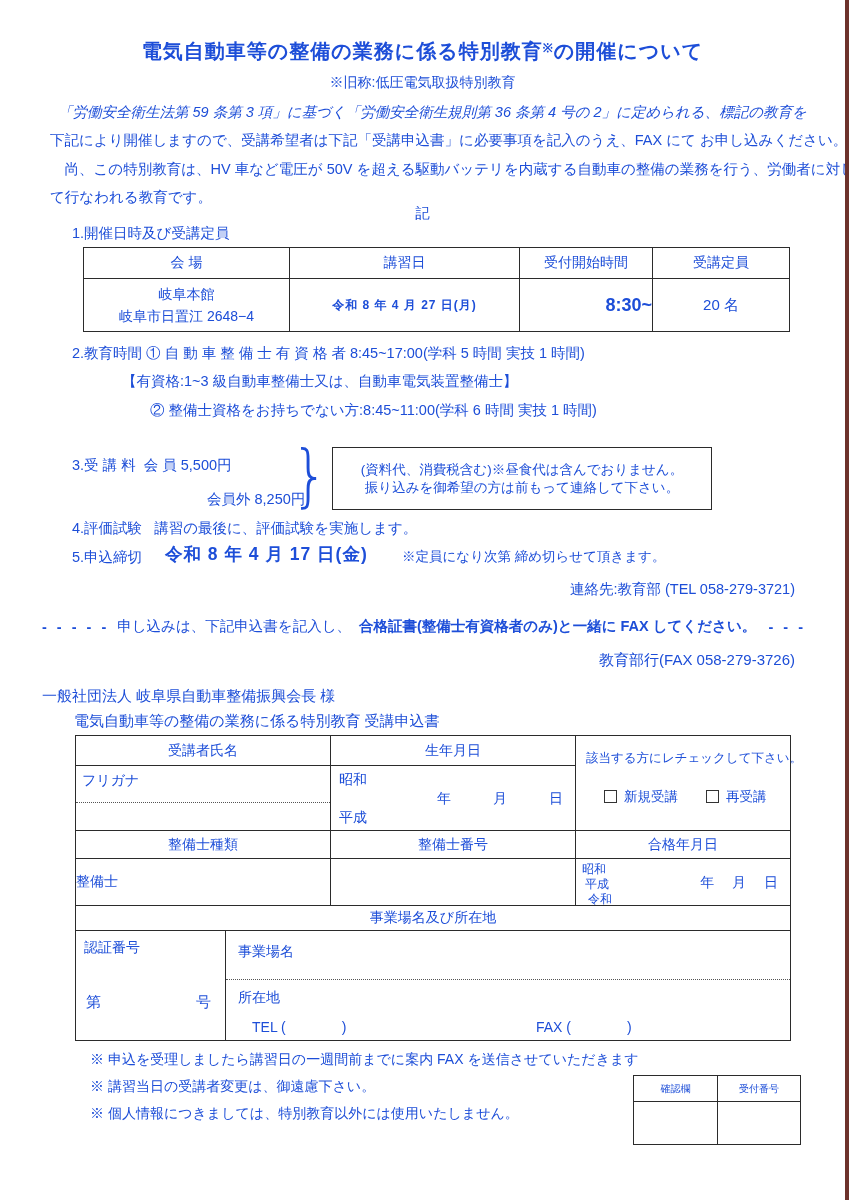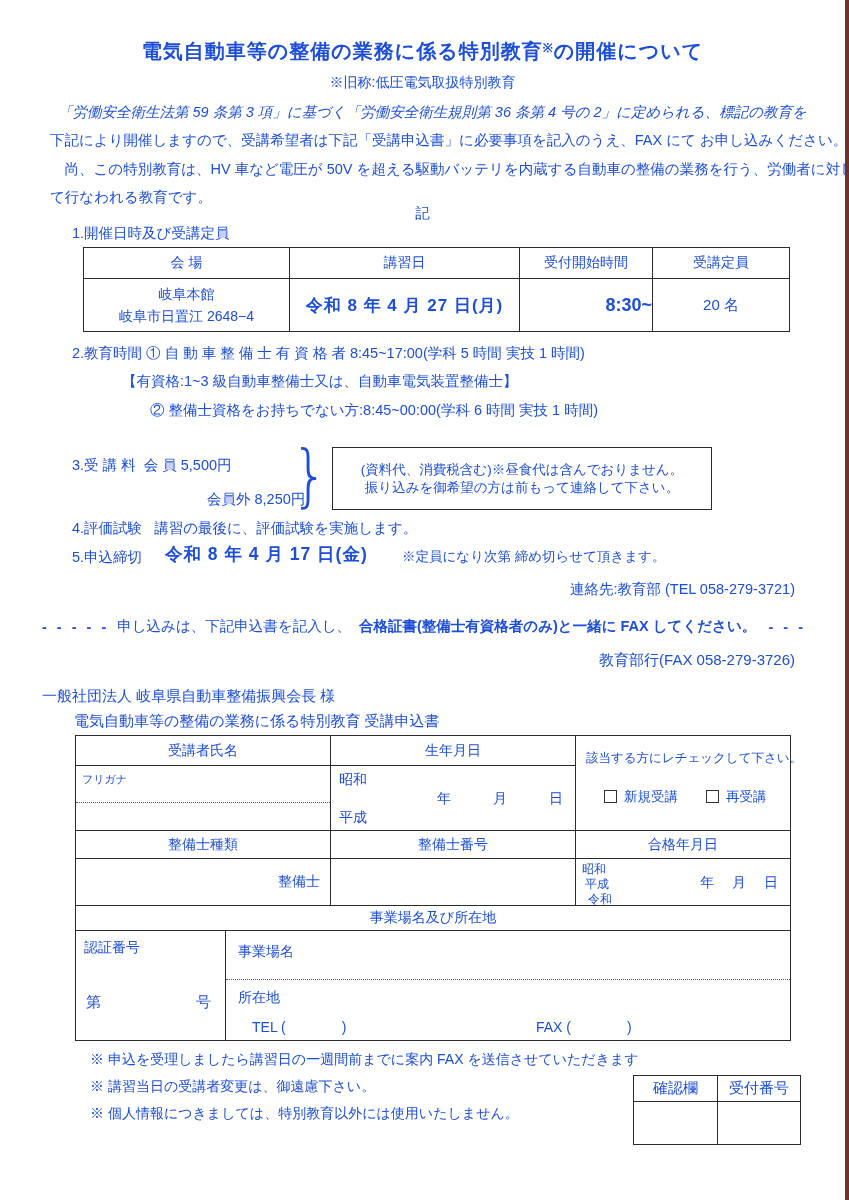--- a/index.html
+++ b/index.html
@@ -18,21 +18,21 @@
 
   table { border-collapse:collapse; position:absolute; table-layout:fixed; }
   th, td { border:1.5px solid #2b2b2b; font-weight:normal; padding:0; vertical-align:middle; }
   th { text-align:center; font-size:14px; }
 
   
   .sched { left:83px; top:247px; }
   .sched .hrow { height:31px; }
   .sched .brow { height:53px; }
   .venue { text-align:center; font-size:14px; line-height:1.6; }
-  .bigdate { text-align:center; font-size:17px; font-weight:bold; letter-spacing:1px; }
+  .bigdate { text-align:center; font-size:12px; font-weight:bold; letter-spacing:1px; }
   .bigtime { text-align:right; font-size:18px; font-weight:bold; }
   .cap { text-align:center; font-size:15px; }
 
   
   .feebox {
     position:absolute; left:332px; top:447px; width:380px; height:63px;
     border:1.5px solid #2b2b2b; text-align:center; font-size:13.5px;
     display:flex; flex-direction:column; justify-content:center; gap:0;
   }
   .brace { position:absolute; left:288px; top:436px; font-size:68px; font-weight:200;
@@ -42,30 +42,30 @@
   .faxline { position:absolute; left:42px; top:617px; width:764px; display:flex; align-items:center; gap:8px; font-size:14.5px; white-space:pre; }
   .dashes { letter-spacing:3px; font-weight:bold; }
   .faxline .right { margin-left:auto; }
 
   
   .appform { left:75px; top:735px; }
   .appform td, .appform th { position:relative; font-size:14px; }
   .r1 { height:30px; } .r2 { height:65px; } .r3 { height:28px; }
   .r4 { height:47px; } .r5 { height:25px; } .r6 { height:110px; }
   .cellabs { position:absolute; white-space:pre; }
-  .small { font-size:11px;font-family:Liberation Serif, serif; }
+  .small { font-size:14px;font-family:Liberation Serif, serif; }
   .era { font-size:12px; }
   .dotline { position:absolute; border-bottom:1.5px dotted #555; }
   .ckbox { display:inline-block; width:13px; height:13px; border:1.5px solid #333; vertical-align:-2px; margin-right:7px; }
-  .mechcell { text-align:right; padding-right:10px; font-size:15px; }
+  .mechcell { padding-right:10px; font-size:15px; }
   .bizhdr { text-align:center; font-size:14px; }
 
   
   .confirm { left:633px; top:1075px; }
-  .confirm th { height:26px; font-size:15px; }
+  .confirm th { height:26px; font-size:10px; }
   .confirm td { height:43px; }
 </style>
 </head>
 <body>
 
 <div class="page">
 
   <div class="t center title" style="top:38px;"><span>電気自動車等の整備の業務に係る特別教育</span><span class="sup">※</span><span>の開催について</span></div>
   <div class="t center" style="top:73px; font-size:14px;">※旧称:低圧電気取扱特別教育</div>
 
@@ -97,21 +97,21 @@
           </td>
       <td class="bigdate">令和 8 年 4 月 27 日(月)</td>
       <td class="bigtime">8:30~</td>
       <td class="cap">20 名</td>
     </tr>
   </tbody>
     </table>
 
   <div class="t" style="left:72px; top:344px;">2.教育時間 ① 自 動 車 整 備 士 有 資 格 者 8:45~17:00(学科 5 時間 実技 1 時間)</div>
   <div class="t" style="left:122px; top:372px;">【有資格:1~3 級自動車整備士又は、自動車電気装置整備士】</div>
-  <div class="t" style="left:150px; top:401px;">② 整備士資格をお持ちでない方:8:45~00:00(学科 6 時間 実技 1 時間)</div>
+  <div class="t" style="left:150px; top:401px;">② 整備士資格をお持ちでない方:8:45~11:00(学科 6 時間 実技 1 時間)</div>
 
   <div class="t" style="left:72px; top:456px;">3.受 講 料  会 員 5,500円</div>
   <div class="t" style="left:207px; top:490px;">会員外 8,250円</div>
   <div class="brace">}</div>
   <div class="feebox">
     <div>(資料代、消費税含む)※昼食代は含んでおりません。</div>
     <div>振り込みを御希望の方は前もって連絡して下さい。</div>
   </div>
 
   <div class="t" style="left:72px; top:519px;">4.評価試験   講習の最後に、評価試験を実施します。</div>

